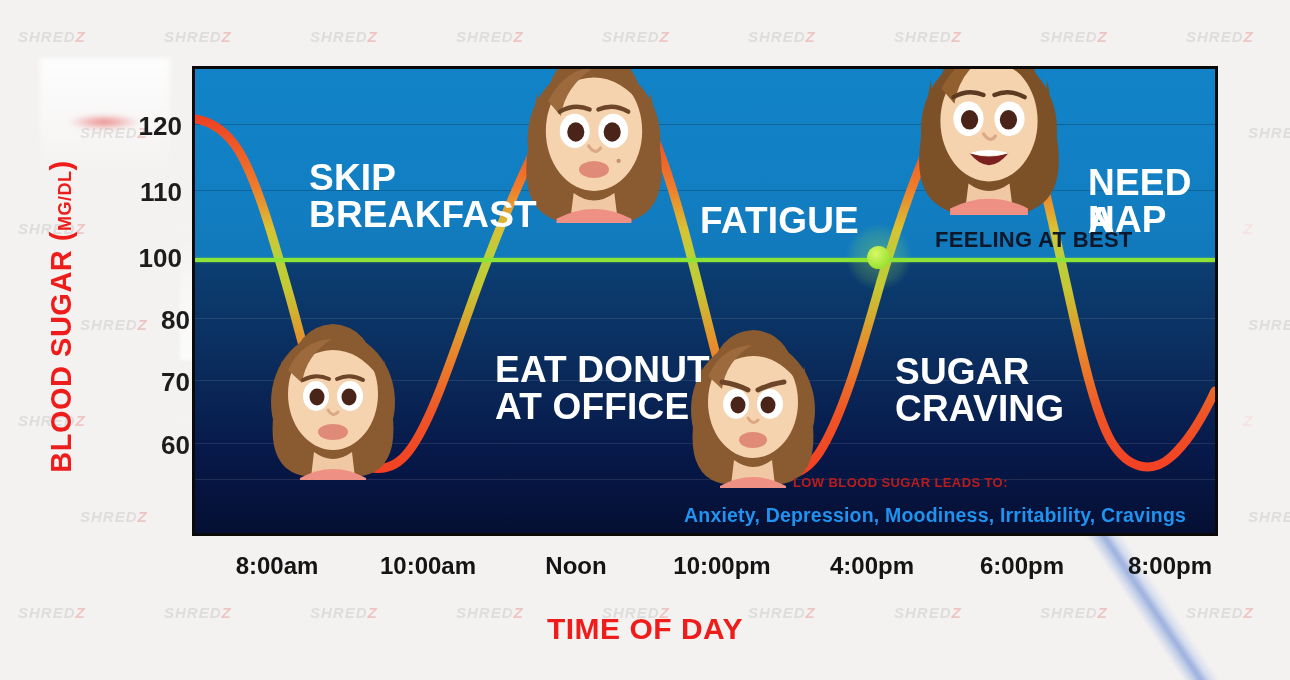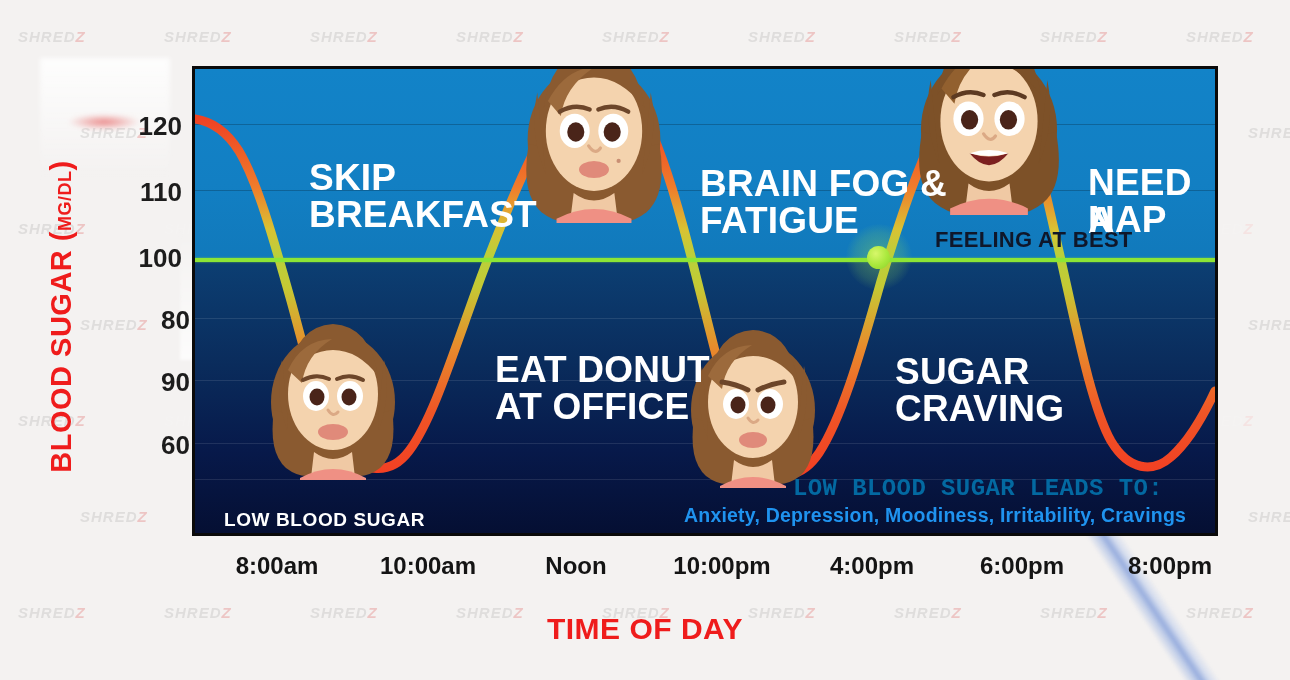--- a/index.html
+++ b/index.html
@@ -114,22 +114,22 @@
     line-height:1.02; letter-spacing:.2px;
     text-transform:uppercase;
   }
   .big { font-size:37px; font-stretch:condensed; }
   .corner { font-size:19px; letter-spacing:.6px; }
   #label-feeling {
     position:absolute; color:#0f172a; font-weight:bold; font-size:22px;
     letter-spacing:.3px; text-transform:uppercase; white-space:nowrap;margin-left:28px;
   }
   #low-lead-title {
-    position:absolute; color:#0369a1; font-weight:bold; font-size:24px;
-    letter-spacing:.4px; white-space:nowrap; text-transform:uppercase;font-family:Liberation Mono, monospace;
+    position:absolute; color:#b91c1c; font-weight:bold; font-size:13px;
+    letter-spacing:.4px; white-space:nowrap; text-transform:uppercase;
   }
   #low-lead-list {
     position:absolute; color:#1f93ef; font-weight:bold; font-size:19.5px;
     letter-spacing:.2px; white-space:nowrap;
   }
 
   
   #glow {
     position:absolute; width:66px; height:66px; border-radius:50%;
     background:radial-gradient(circle, rgba(150,225,80,.40) 0%, rgba(150,225,80,.16) 52%, rgba(150,225,80,0) 72%);
@@ -229,21 +229,21 @@
 
 <div id="axis-y-title">
   <span>BLOOD SUGAR (</span><span class="unit">MG/DL</span><span>)</span>
 </div>
 
 <div id="ytick-wrap">
   <div class="ytick" style="top:111px">120</div>
   <div class="ytick" style="top:177px">110</div>
   <div class="ytick" style="top:243px">100</div>
   <div class="ytick" style="top:305px;right:-8px">80</div>
-  <div class="ytick" style="top:367px;right:-8px">90</div>
+  <div class="ytick" style="top:367px;right:-8px">70</div>
   <div class="ytick" style="top:430px;right:-8px">60</div>
 </div>
 
 <div id="panel">
   <div id="panel-inner">
 
     <div id="band-high"></div>
     <div id="band-low"></div>
 
     <div class="gridline" style="top:55px"></div>
@@ -404,29 +404,27 @@
         <ellipse cx="93" cy="83" rx="8" ry="9" fill="#4a2419"></ellipse>
         <path d="M42 62 q14-8 28-2" stroke="#5d3a22" stroke-width="4" fill="none" stroke-linecap="round"></path>
         <path d="M80 60 q14-6 28 2" stroke="#5d3a22" stroke-width="4" fill="none" stroke-linecap="round"></path>
         <path d="M70 96 q6 9 11 2" stroke="#dba985" stroke-width="3" fill="none" stroke-linecap="round"></path>
         <path d="M57 114 q18 22 36 0 q-18 6 -36 0z" fill="#7c2020"></path>
         <path d="M57 114 q18 5 36 0 q-18-6 -36 0z" fill="#ffffff"></path>
       </svg>
     </div>
 
 
-    <div class="chart-label corner" style="left:29px; top:441px">LOW BLOOD SUGAR</div>
 
     <div class="chart-label big" style="left:114px; top:90px">SKIP</div>
     <div class="chart-label big" style="left:114px; top:127px">BREAKFAST</div>
 
     <div class="chart-label big" style="left:300px; top:282px">EAT DONUT</div>
     <div class="chart-label big" style="left:300px; top:319px">AT OFFICE</div>
 
-    <div class="chart-label big" style="left:505px; top:96px">BRAIN FOG &amp;</div>
     <div class="chart-label big" style="left:505px; top:133px">FATIGUE</div>
 
     <div class="chart-label big" style="left:700px; top:284px">SUGAR</div>
     <div class="chart-label big" style="left:700px; top:321px">CRAVING</div>
 
     <div class="chart-label big" style="left:893px; top:95px">NEED A</div>
     <div class="chart-label big" style="left:893px; top:132px">NAP</div>
 
     <div id="label-feeling" style="left:712px; top:158px">FEELING AT BEST</div>
 

